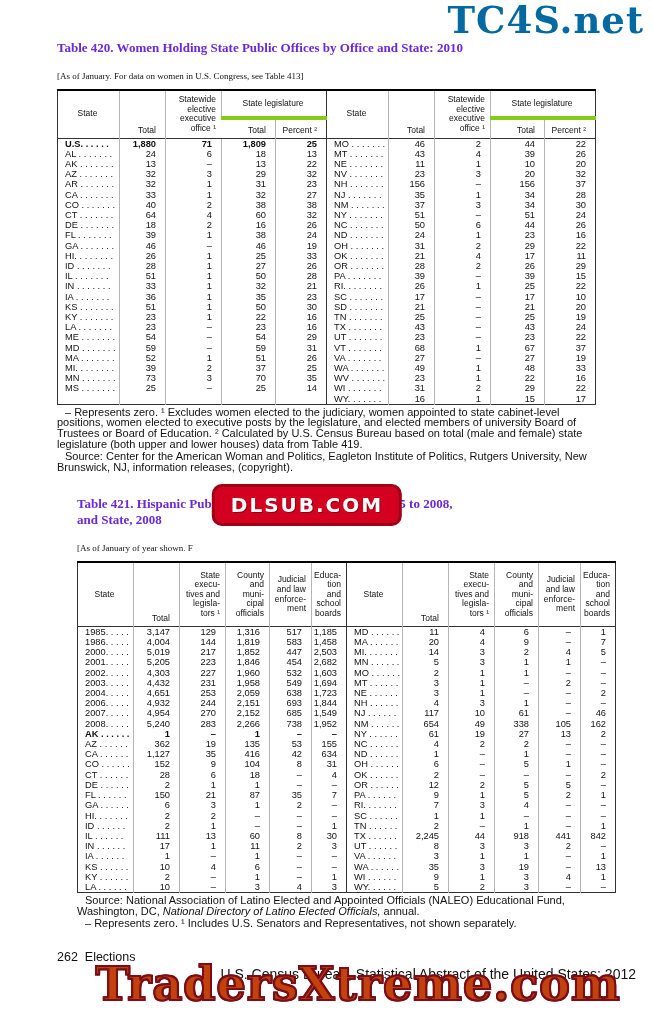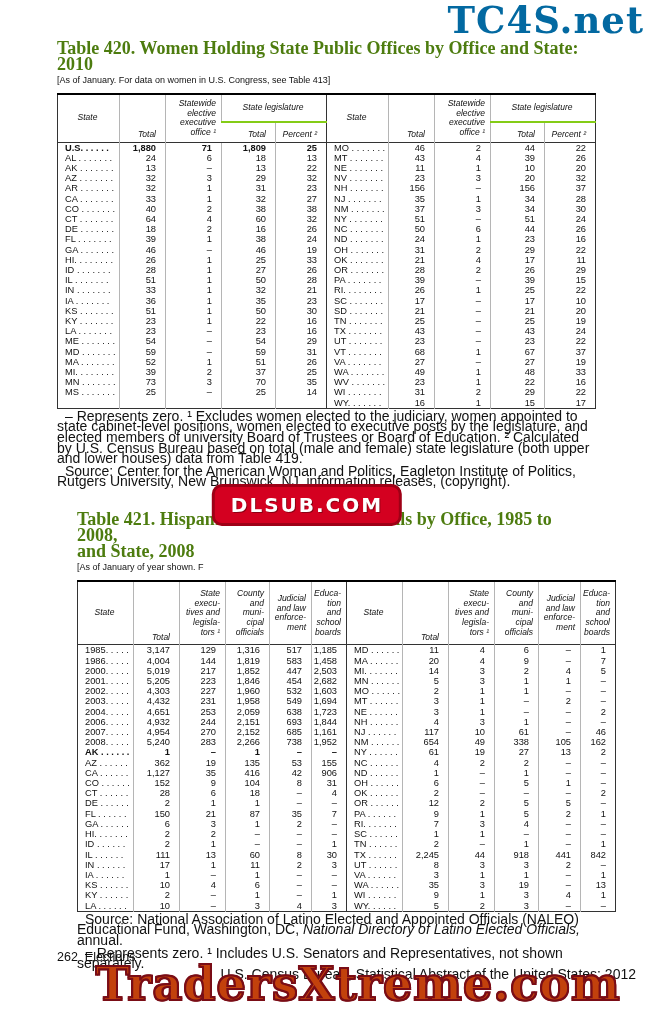--- a/index.html
+++ b/index.html
@@ -3,49 +3,49 @@
 <meta charset="utf-8">
 <style>
   * { box-sizing: border-box; }
   html,body { margin:0; padding:0; }
   body {
     width:652px; height:1024px; position:relative; background:#ffffff;
     font-family:"Liberation Sans", sans-serif; color:#111; overflow:hidden;
   }
   .content { position:absolute; left:57px; top:40px; width:538px; }
 
-  .ttl { font-family:"Liberation Serif", serif; font-weight:700; font-size:18px; line-height:16px; color:#4d7c0f; margin:0 0 3px 0; }
+  .ttl { font-family:"Liberation Serif", serif; font-weight:700; font-size:13px; line-height:16px; color:#6d28d9; margin:0 0 3px 0; }
   .pre { white-space:pre-line; }
-  .bracket { font-size:9px; line-height:11px; margin:3px 0 7px 0; }
+  .bracket { font-size:9px; line-height:11px; margin:15px 0 7px 0;font-family:Liberation Serif, serif; }
 
   .dtable { border-collapse:collapse; table-layout:fixed; width:538px;
             border:1px solid #333; border-top:2px solid #000; }
-  .dtable th { font-size:8.5px; line-height:9.6px; font-weight:400; padding:2px 4px 2px 2px;font-style:italic; }
+  .dtable th { font-size:8.5px; line-height:9.6px; font-weight:400; padding:2px 4px 2px 2px; }
   .dtable td, .dtable th { border-left:1px solid #b5b5b5; }
   .dtable tr > *:first-child { border-left:none; }
   .half2 { border-left:1px solid #333 !important; }
 
   .h-state { text-align:center; vertical-align:middle; font-size:9px; }
   .h-total { text-align:right; vertical-align:bottom; padding-right:9px !important; }
   .h-multi { text-align:right; vertical-align:middle; padding-right:5px !important; }
-  .h-group { text-align:center; vertical-align:middle; border-bottom:2px solid #84cc16; height:22px; }
+  .h-group { text-align:center; vertical-align:middle; border-bottom:4px solid #84cc16; height:22px; }
   .h-sub   { text-align:right; vertical-align:bottom; padding-right:9px !important; height:14px; }
 
   #t420 thead tr:first-child th[rowspan] { height:48px; }
   #t421 thead th { height:64px; }
 
   .dtable td { font-size:9.3px; line-height:10.2px; height:10.2px; padding:0;
                overflow:hidden; white-space:nowrap; }
   td.state { text-align:left; padding-left:7px; }
   td.num   { text-align:right; padding-right:9px; }
   .dtable tbody tr:first-child td { border-top:1px solid #333; }
   #t420 tbody tr:first-child td:nth-child(-n+5) { font-weight:700; }
   #t421 tbody tr:nth-child(11) td:nth-child(-n+6) { font-weight:700; }
 
-  .fn { font-size:14px; line-height:10.6px; margin:2px 0 0 0; text-indent:8px; }
+  .fn { font-size:11px; line-height:10.6px; margin:2px 0 0 0; text-indent:8px; }
   .fn:first-of-type { margin-top:5px; }
   .ital { font-style:italic; }
   .sec2 { margin-top:24px;padding-left:20px; }
 
   .wm-top {
     position:absolute; top:0px; right:8px; z-index:10;
     font-family:"DejaVu Serif", serif; font-weight:700; font-size:37px; line-height:40px;
     color:#0369a1; letter-spacing:1px;
   }
   .wm-mid {
@@ -611,21 +611,21 @@
               <td class="num">1</td>
               <td class="num">–</td>
               <td class="num">–</td>
             </tr>
             <tr>
               <td class="state">2007. . . . .</td>
               <td class="num">4,954</td>
               <td class="num">270</td>
               <td class="num">2,152</td>
               <td class="num">685</td>
-              <td class="num">1,161</td>
+              <td class="num">1,549</td>
               <td class="state half2">NJ . . . . . .</td>
               <td class="num">117</td>
               <td class="num">10</td>
               <td class="num">61</td>
               <td class="num">–</td>
               <td class="num">46</td>
             </tr>
             <tr>
               <td class="state">2008. . . . .</td>
               <td class="num">5,240</td>
@@ -667,21 +667,21 @@
               <td class="num">2</td>
               <td class="num">–</td>
               <td class="num">–</td>
             </tr>
             <tr>
               <td class="state">CA . . . . . .</td>
               <td class="num">1,127</td>
               <td class="num">35</td>
               <td class="num">416</td>
               <td class="num">42</td>
-              <td class="num">906</td>
+              <td class="num">634</td>
               <td class="state half2">ND . . . . . .</td>
               <td class="num">1</td>
               <td class="num">–</td>
               <td class="num">1</td>
               <td class="num">–</td>
               <td class="num">–</td>
             </tr>
             <tr>
               <td class="state">CO . . . . . .</td>
               <td class="num">152</td>

